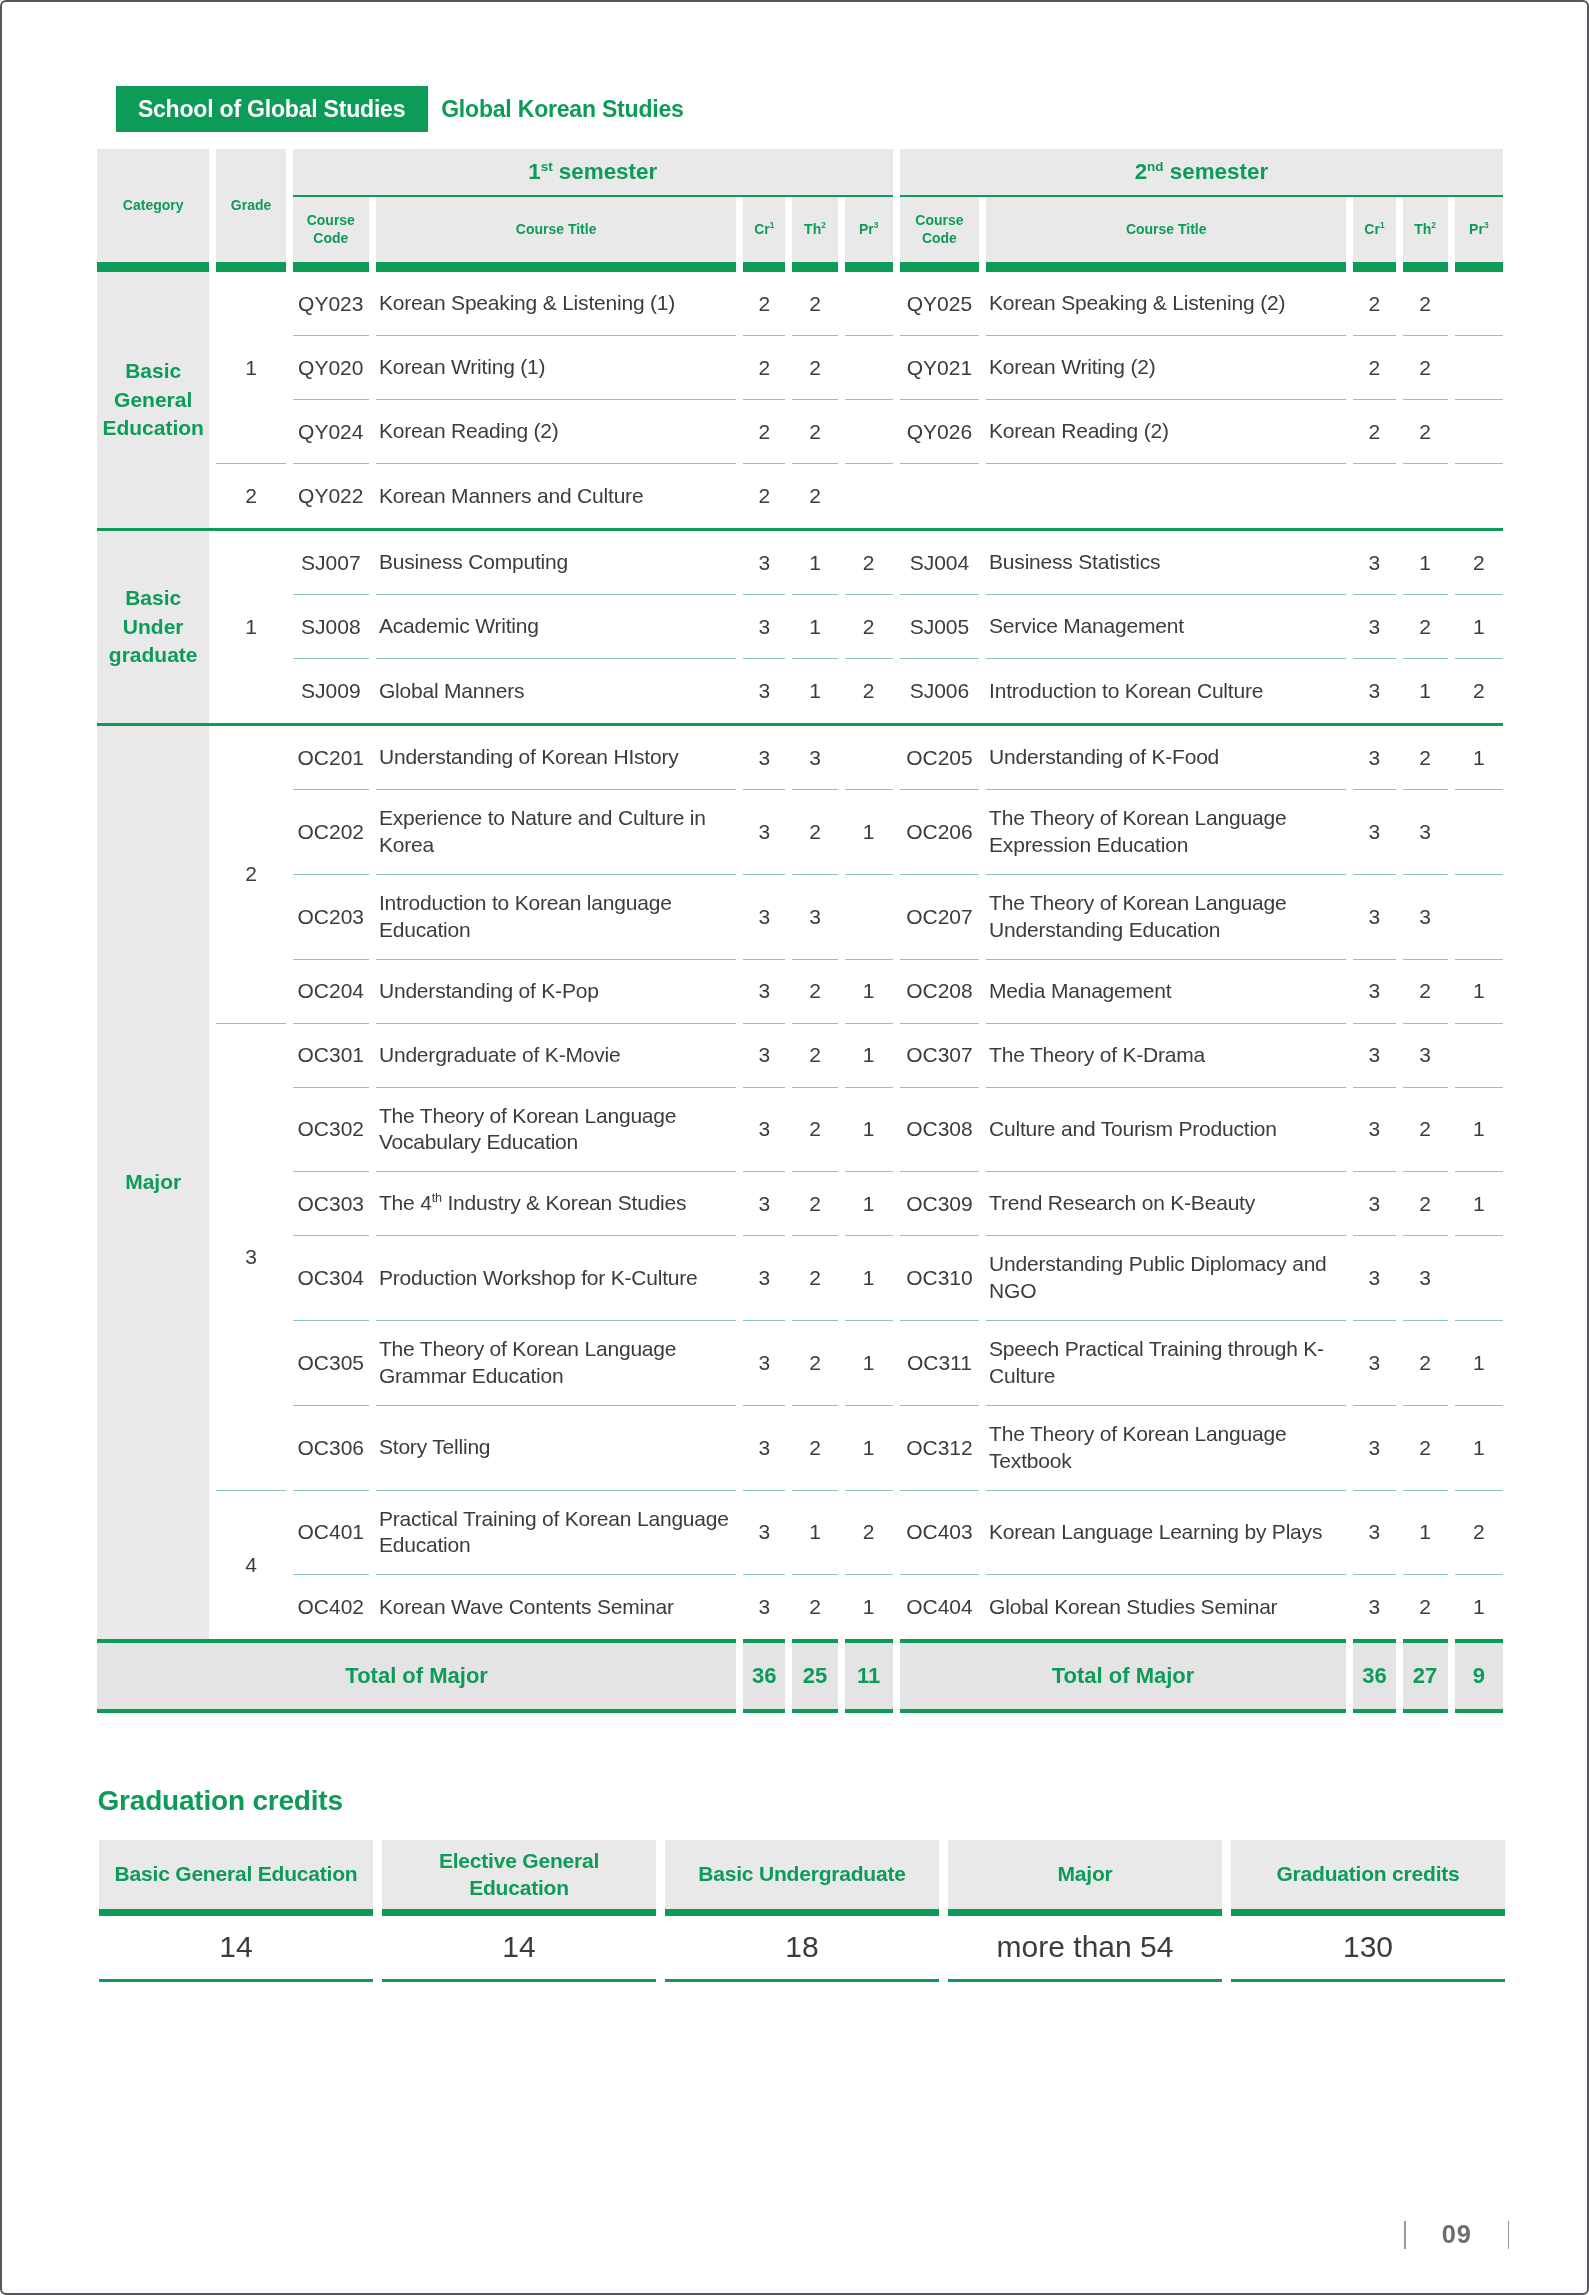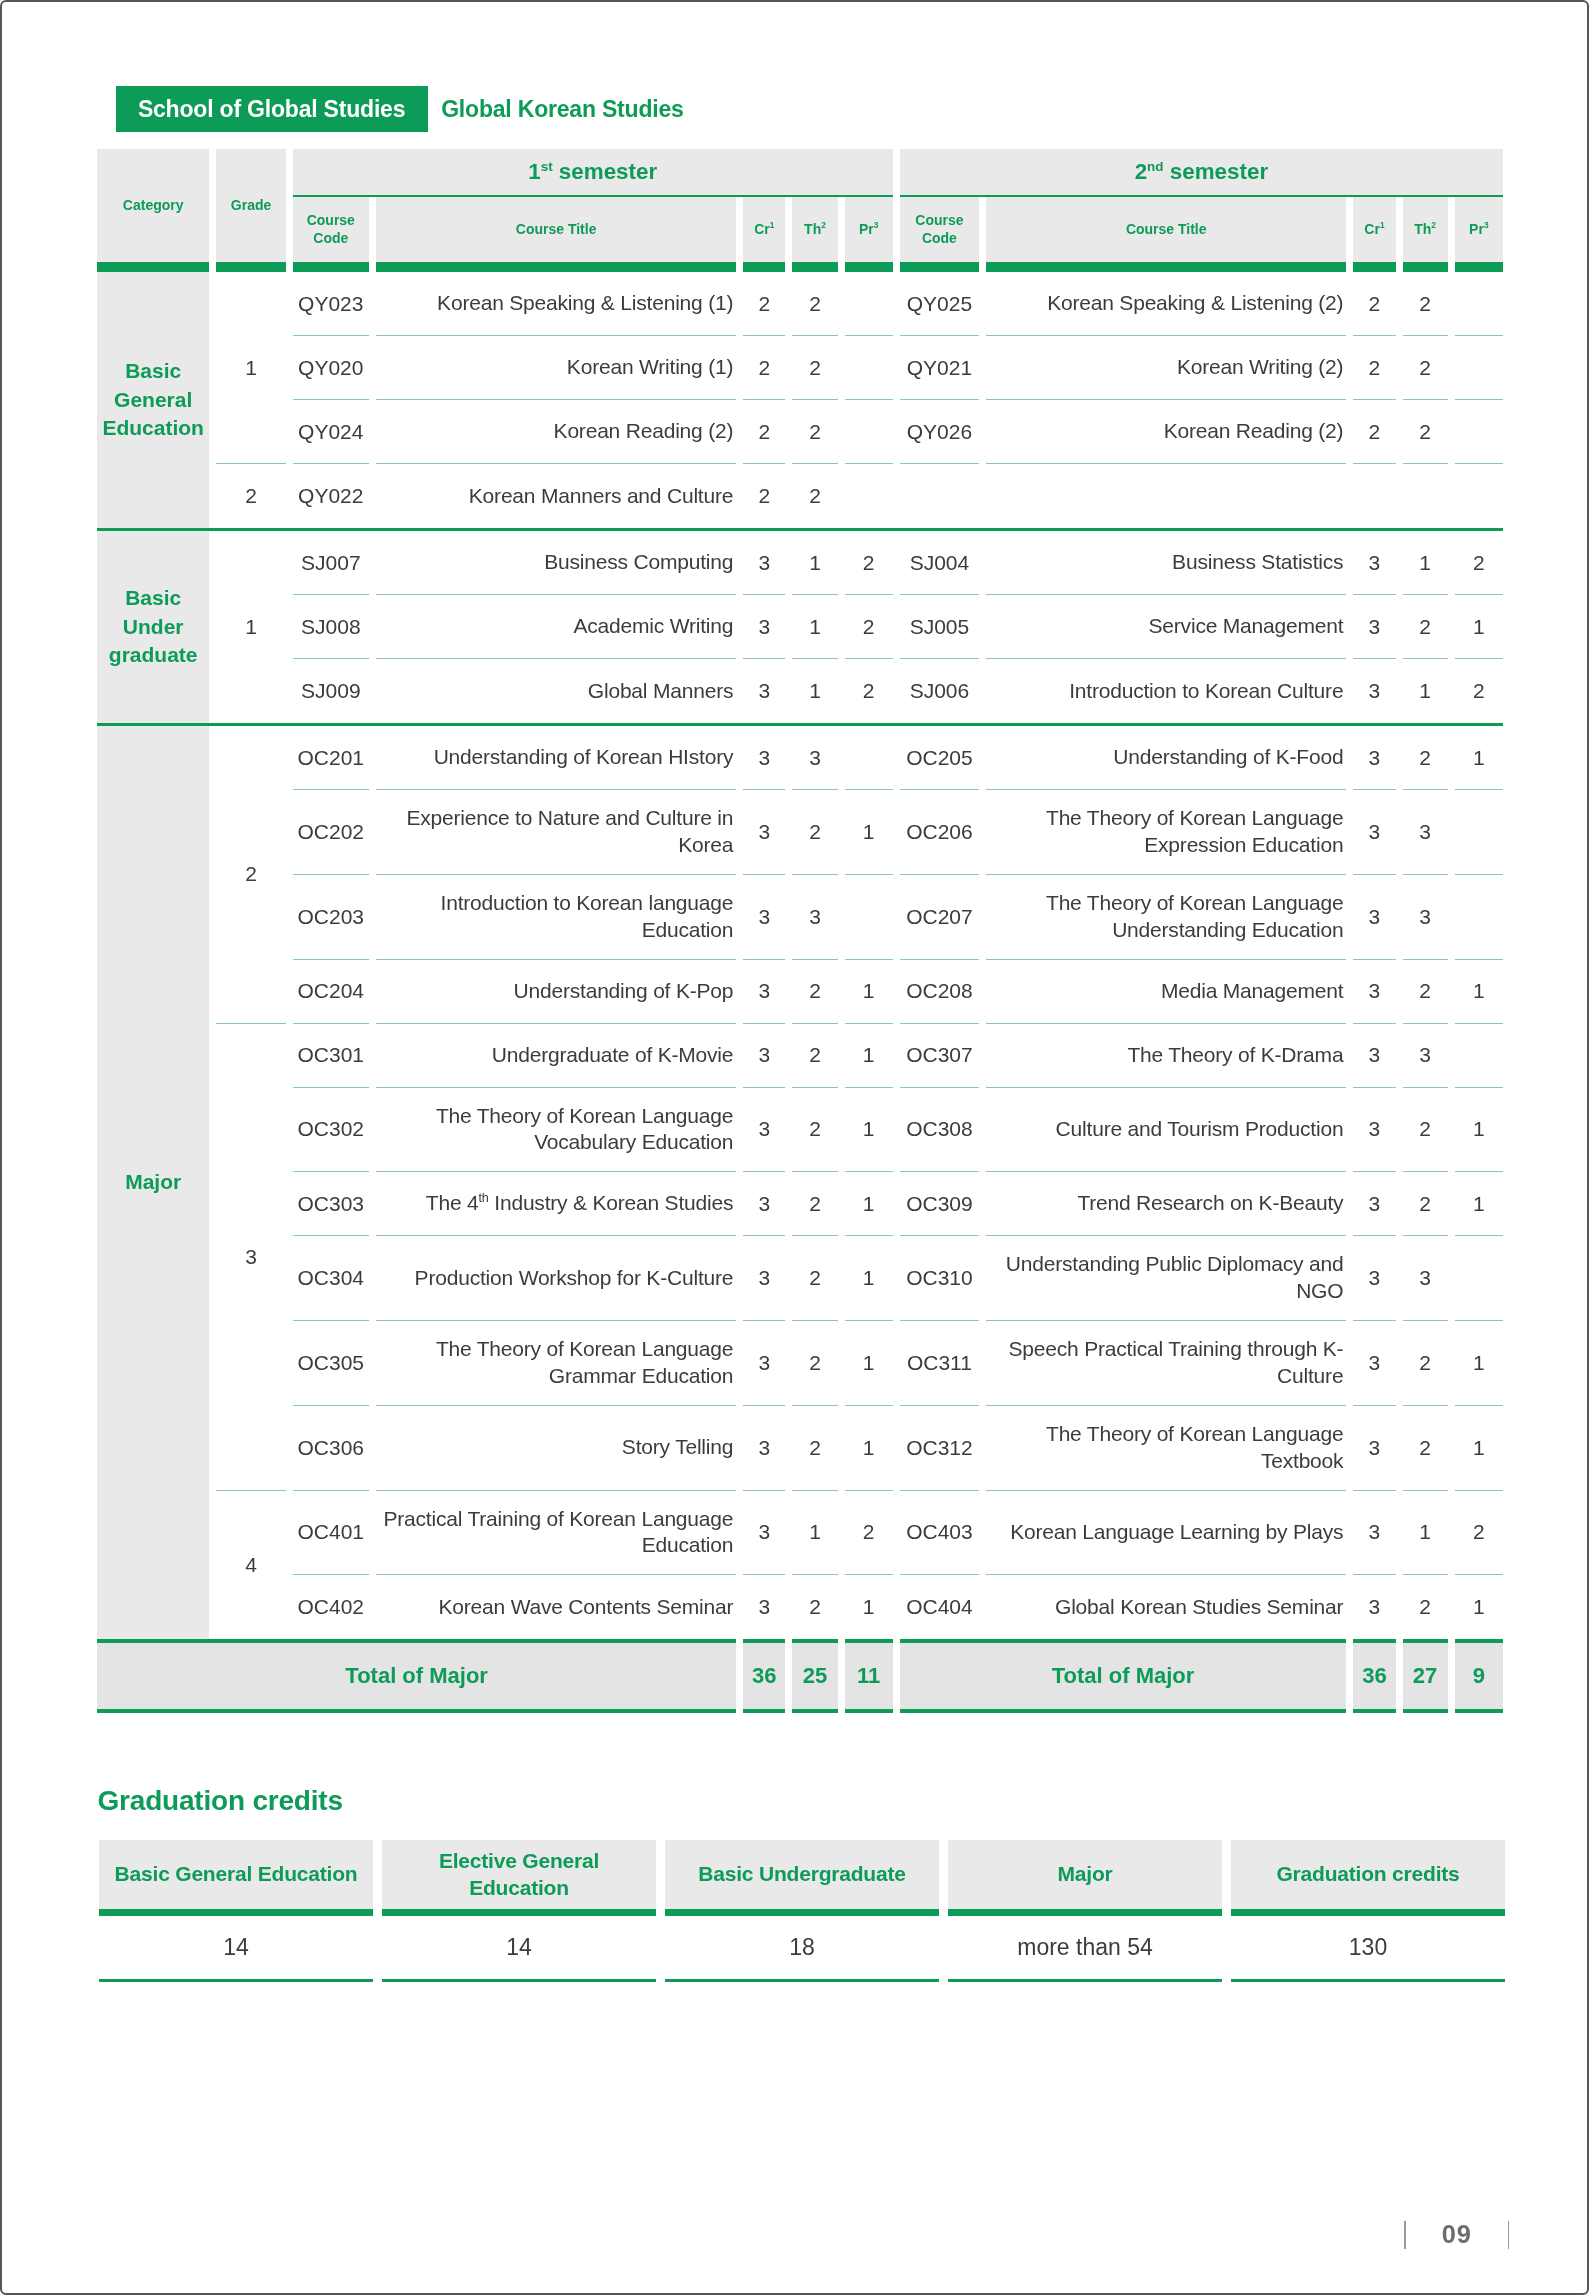--- a/index.html
+++ b/index.html
@@ -39,21 +39,21 @@
   sup{font-size:60%;line-height:0;vertical-align:super;}
   tr.r{height:64px;}
   tr.r td{border-bottom:1.5px solid var(--sep,#8bc9a9);font-size:21px;padding:15px 3px;}
   tr.r td.cat{
     background:var(--cellbg,#e9e9e9);color:var(--green,#0d9b58);font-weight:bold;
     text-align:center;white-space:pre-line;border-bottom:none;font-size:21px;line-height:1.35;
   }
   tr.r td.gr{text-align:center;}
   tr.r td.gl{border-bottom:none;}
   tr.r td.code{text-align:center;padding-left:0;padding-right:0;}
-  tr.r td.title{text-align:right;line-height:1.28;letter-spacing:-0.2px;}
+  tr.r td.title{text-align:left;line-height:1.28;letter-spacing:-0.2px;}
   tr.r td.num{text-align:center;padding-left:0;padding-right:0;}
   tr.sl td{border-bottom:none;}
   tr.divider td{height:3px;background:var(--green,#0d9b58);padding:0;border:none;}
   tr.total{height:46px;}
   tr.total td{
     background:var(--totalbg,#e4e4e4);color:var(--green,#0d9b58);font-weight:bold;font-size:22px;
     text-align:center;border-top:4.5px solid var(--green,#0d9b58);
     border-bottom:4.5px solid var(--green,#0d9b58);padding:20px 0;
   }
   
@@ -69,21 +69,21 @@
     border-collapse:separate;border-spacing:9px 0;table-layout:fixed;
     margin-top:22.4px;width:1422px;
   }
   td.gh{
     background:var(--cellbg,#e9e9e9);color:var(--green,#0d9b58);font-weight:bold;font-size:21px;
     text-align:center;vertical-align:middle;height:69px;padding:0 13.5px;
     border-bottom:7.5px solid var(--green,#0d9b58);line-height:1.3;letter-spacing:-0.2px;
   }
   td.gh.c0,td.gh.c2,td.gh.c4{white-space:nowrap;}
   td.gv{
-    text-align:center;vertical-align:middle;font-size:23px;color:var(--text,#3c3c3e);
+    text-align:center;vertical-align:middle;font-size:30px;color:var(--text,#3c3c3e);
     height:61px;border-bottom:3px solid var(--green,#0d9b58);
   }
   
   .pagefoot{
     position:absolute;right:78px;bottom:44px;display:flex;align-items:center;gap:36px;
   }
   .pagefoot .bar{width:1.5px;height:28px;background:var(--pagebar,#98989c);}
   .pagefoot .pnum{color:var(--muted,#6d6d71);font-weight:bold;font-size:25.4px;letter-spacing:0.7px;}
 </style>
 </head>

